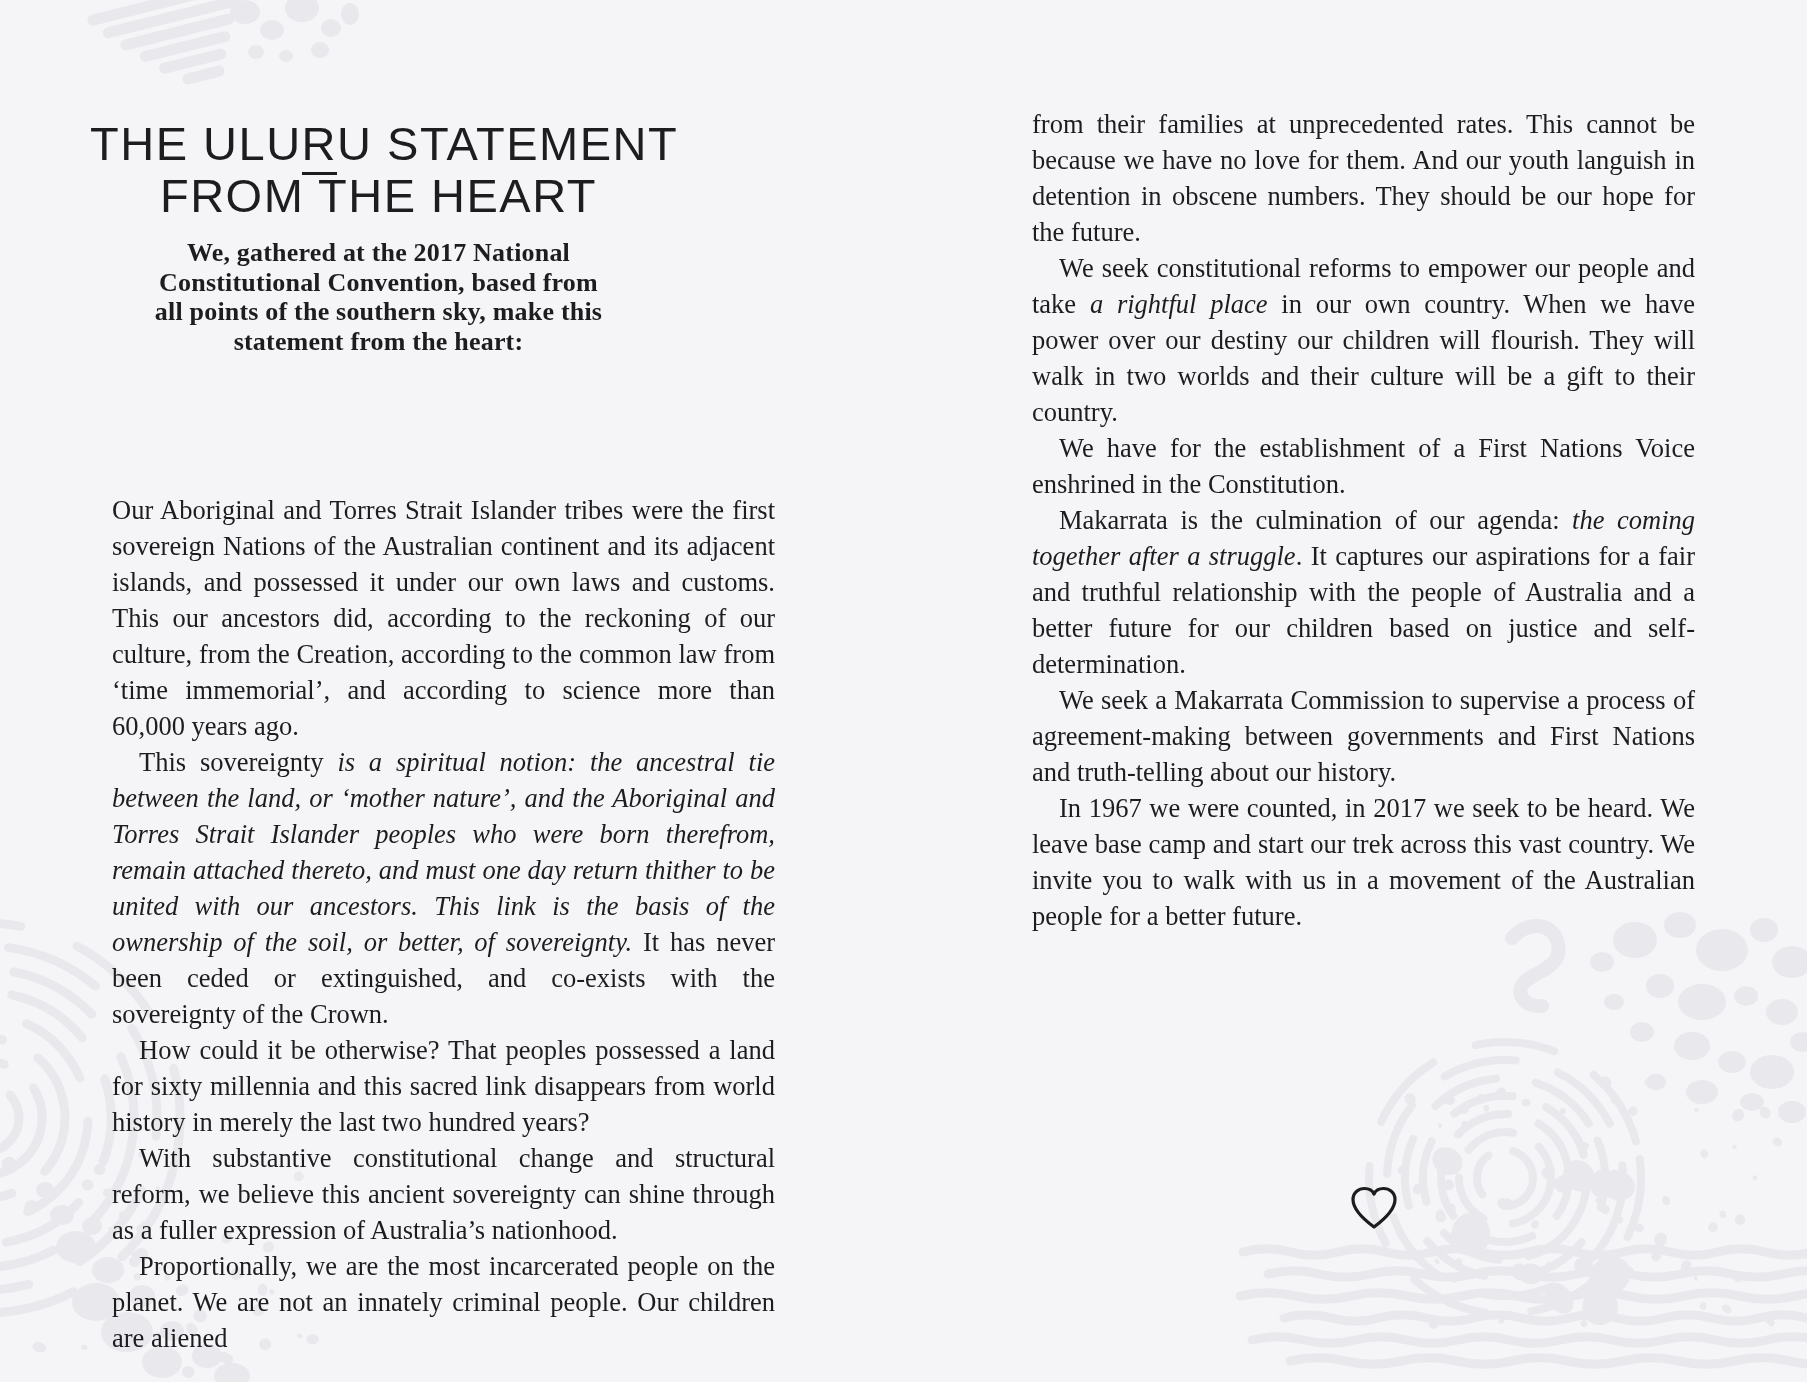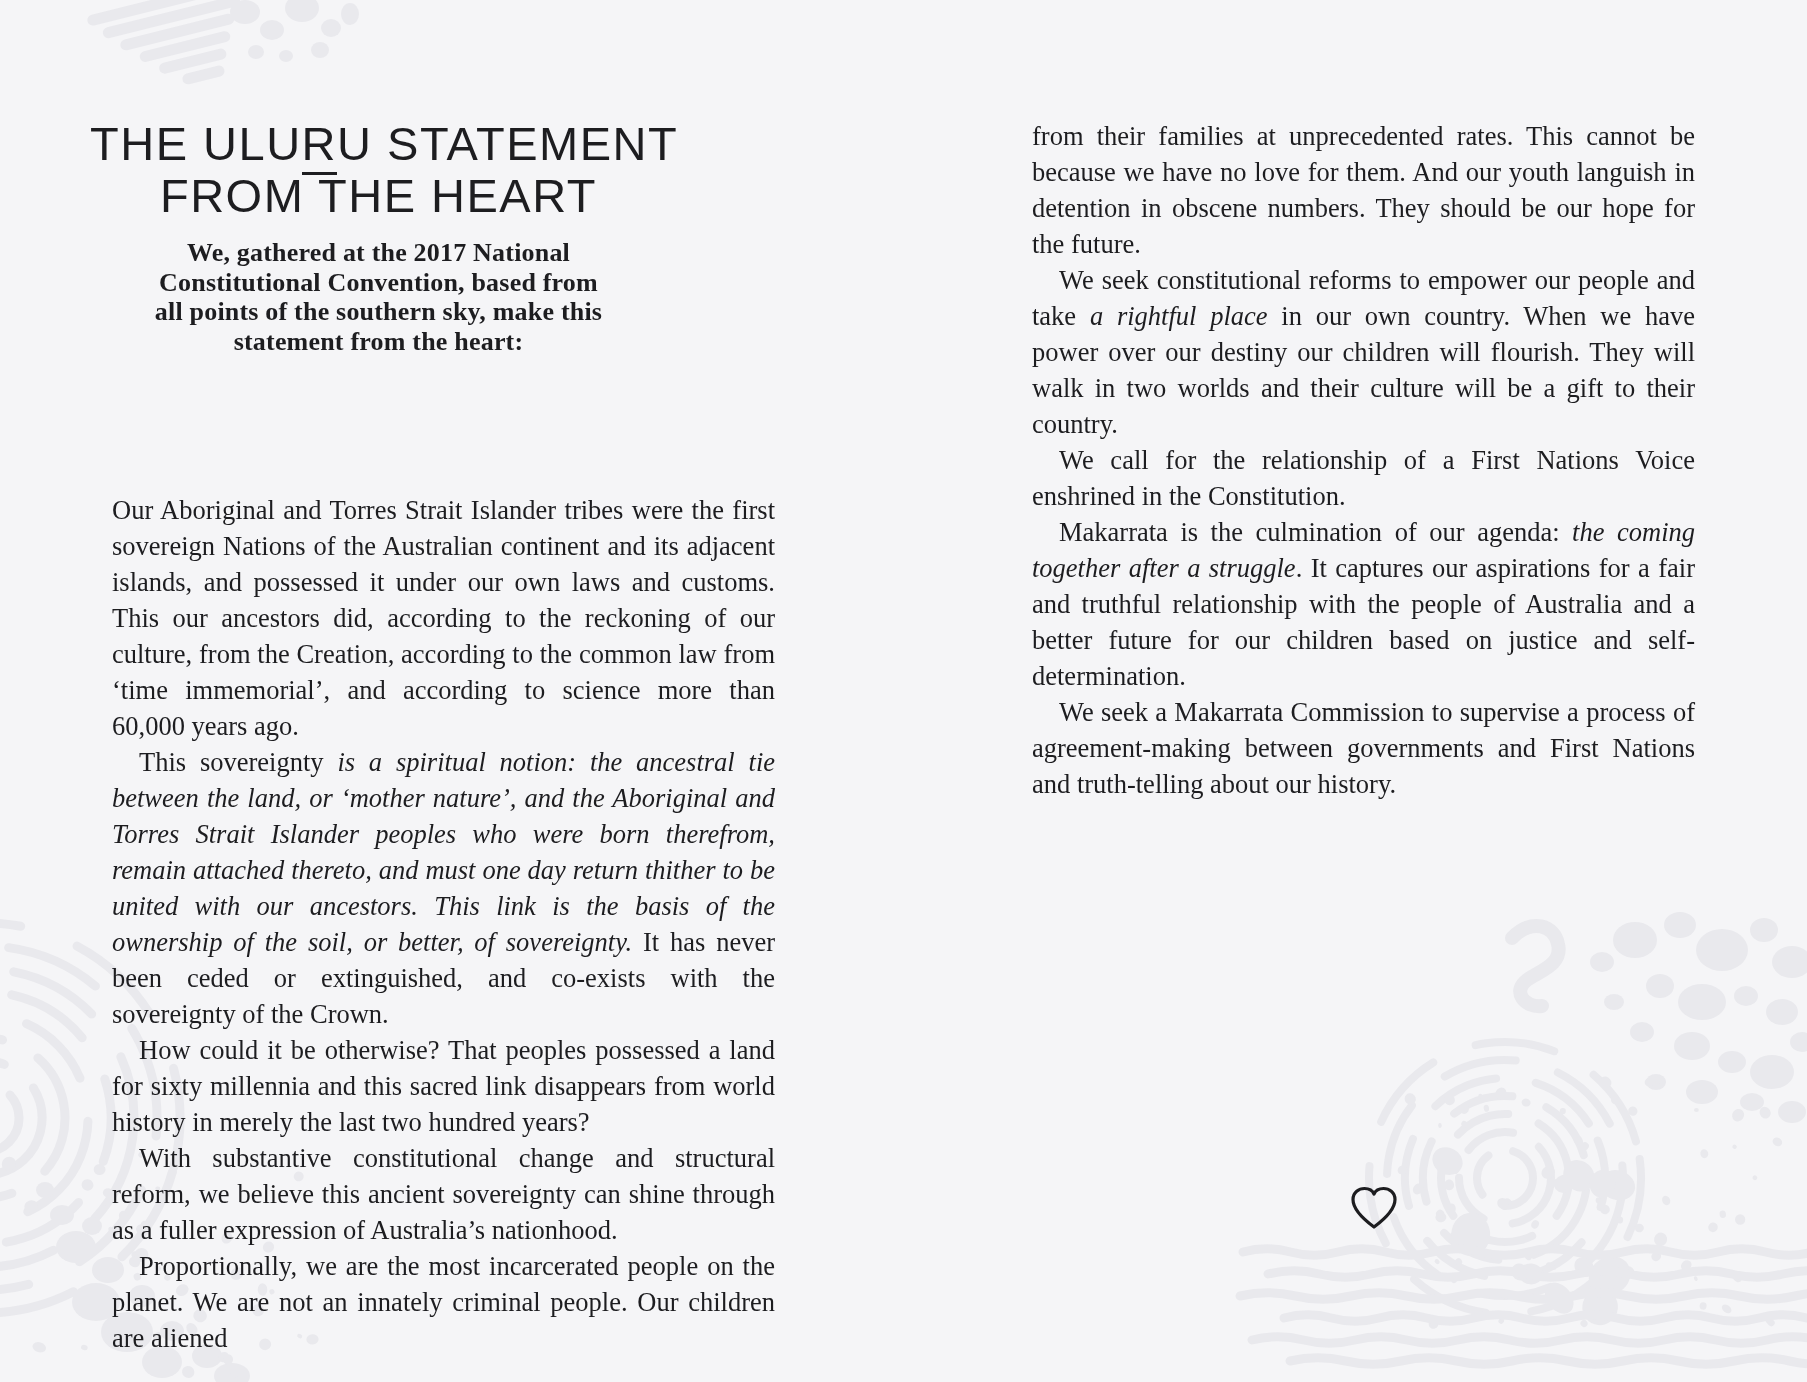--- a/index.html
+++ b/index.html
@@ -279,25 +279,26 @@
     </h2>
 </div>
 
 <div class="col" style="left:112px;top:492px" id="left-col">
     <p><span>Our Aboriginal and Torres Strait Islander tribes were the first sovereign Nations of the Australian continent and its adjacent islands, and possessed it under our own laws and customs. This our ancestors did, according to the reckoning of our culture, from the Creation, according to the common law from ‘time immemorial’, and according to science more than 60,000 years ago.</span></p>
     <p class="indent"><span>This sovereignty </span><span class="it">is a spiritual notion: the ancestral tie between the land, or ‘mother nature’, and the Aboriginal and Torres Strait Islander peoples who were born therefrom, remain attached thereto, and must one day return thither to be united with our ancestors. This link is the basis of the ownership of the soil, or better, of sovereignty.</span><span> It has never been ceded or extinguished, and co-exists with the sovereignty of the Crown.</span></p>
     <p class="indent"><span>How could it be otherwise? That peoples possessed a land for sixty millennia and this sacred link disappears from world history in merely the last two hundred years?</span></p>
     <p class="indent"><span>With substantive constitutional change and structural reform, we believe this ancient sovereignty can shine through as a fuller expression of Australia’s nationhood.</span></p>
     <p class="indent"><span>Proportionally, we are the most incarcerated people on the planet. We are not an innately criminal people. Our children are aliened</span></p>
   </div>
-<div class="col" style="left:1032px;top:118px" id="right-col">
+<div class="col" style="left:1032px;top:106px" id="right-col">
     <p><span>from their families at unprecedented rates. This cannot be because we have no love for them. And our youth languish in detention in obscene numbers. They should be our hope for the future.</span></p>
     <p class="indent"><span>We seek constitutional reforms to empower our people and take </span><span class="it">a rightful place</span><span> in our own country. When we have power over our destiny our children will flourish. They will walk in two worlds and their culture will be a gift to their country.</span></p>
-    <p class="indent"><span>We call for the relationship of a First Nations Voice enshrined in the Constitution.</span></p>
+    <p class="indent"><span>We have for the establishment of a First Nations Voice enshrined in the Constitution.</span></p>
     <p class="indent"><span>Makarrata is the culmination of our agenda: </span><span class="it">the coming together after a struggle</span><span>. It captures our aspirations for a fair and truthful relationship with the people of Australia and a better future for our children based on justice and self-determination.</span></p>
     <p class="indent"><span>We seek a Makarrata Commission to supervise a process of agreement-making between governments and First Nations and truth-telling about our history.</span></p>
+    <p class="indent"><span>In 1967 we were counted, in 2017 we seek to be heard. We leave base camp and start our trek across this vast country. We invite you to walk with us in a movement of the Australian people for a better future.</span></p>
   </div>
 
 <div class="heart">
   <svg width="48" height="45" viewBox="0 0 48 45">
     <path d="M24 41 C 12.5 32.5, 3 23, 3 13.5 C 3 6, 9 2.5, 14.5 2.5 C 19 2.5, 22.7 5, 24 8 C 25.3 5, 29 2.5, 33.5 2.5 C 39 2.5, 45 6, 45 13.5 C 45 23, 35.5 32.5, 24 41 Z" fill="none" stroke="var(--ink,#1d1d20)" stroke-width="3.2" stroke-linejoin="round"></path>
   </svg>
 </div>
 
 </body></html>

